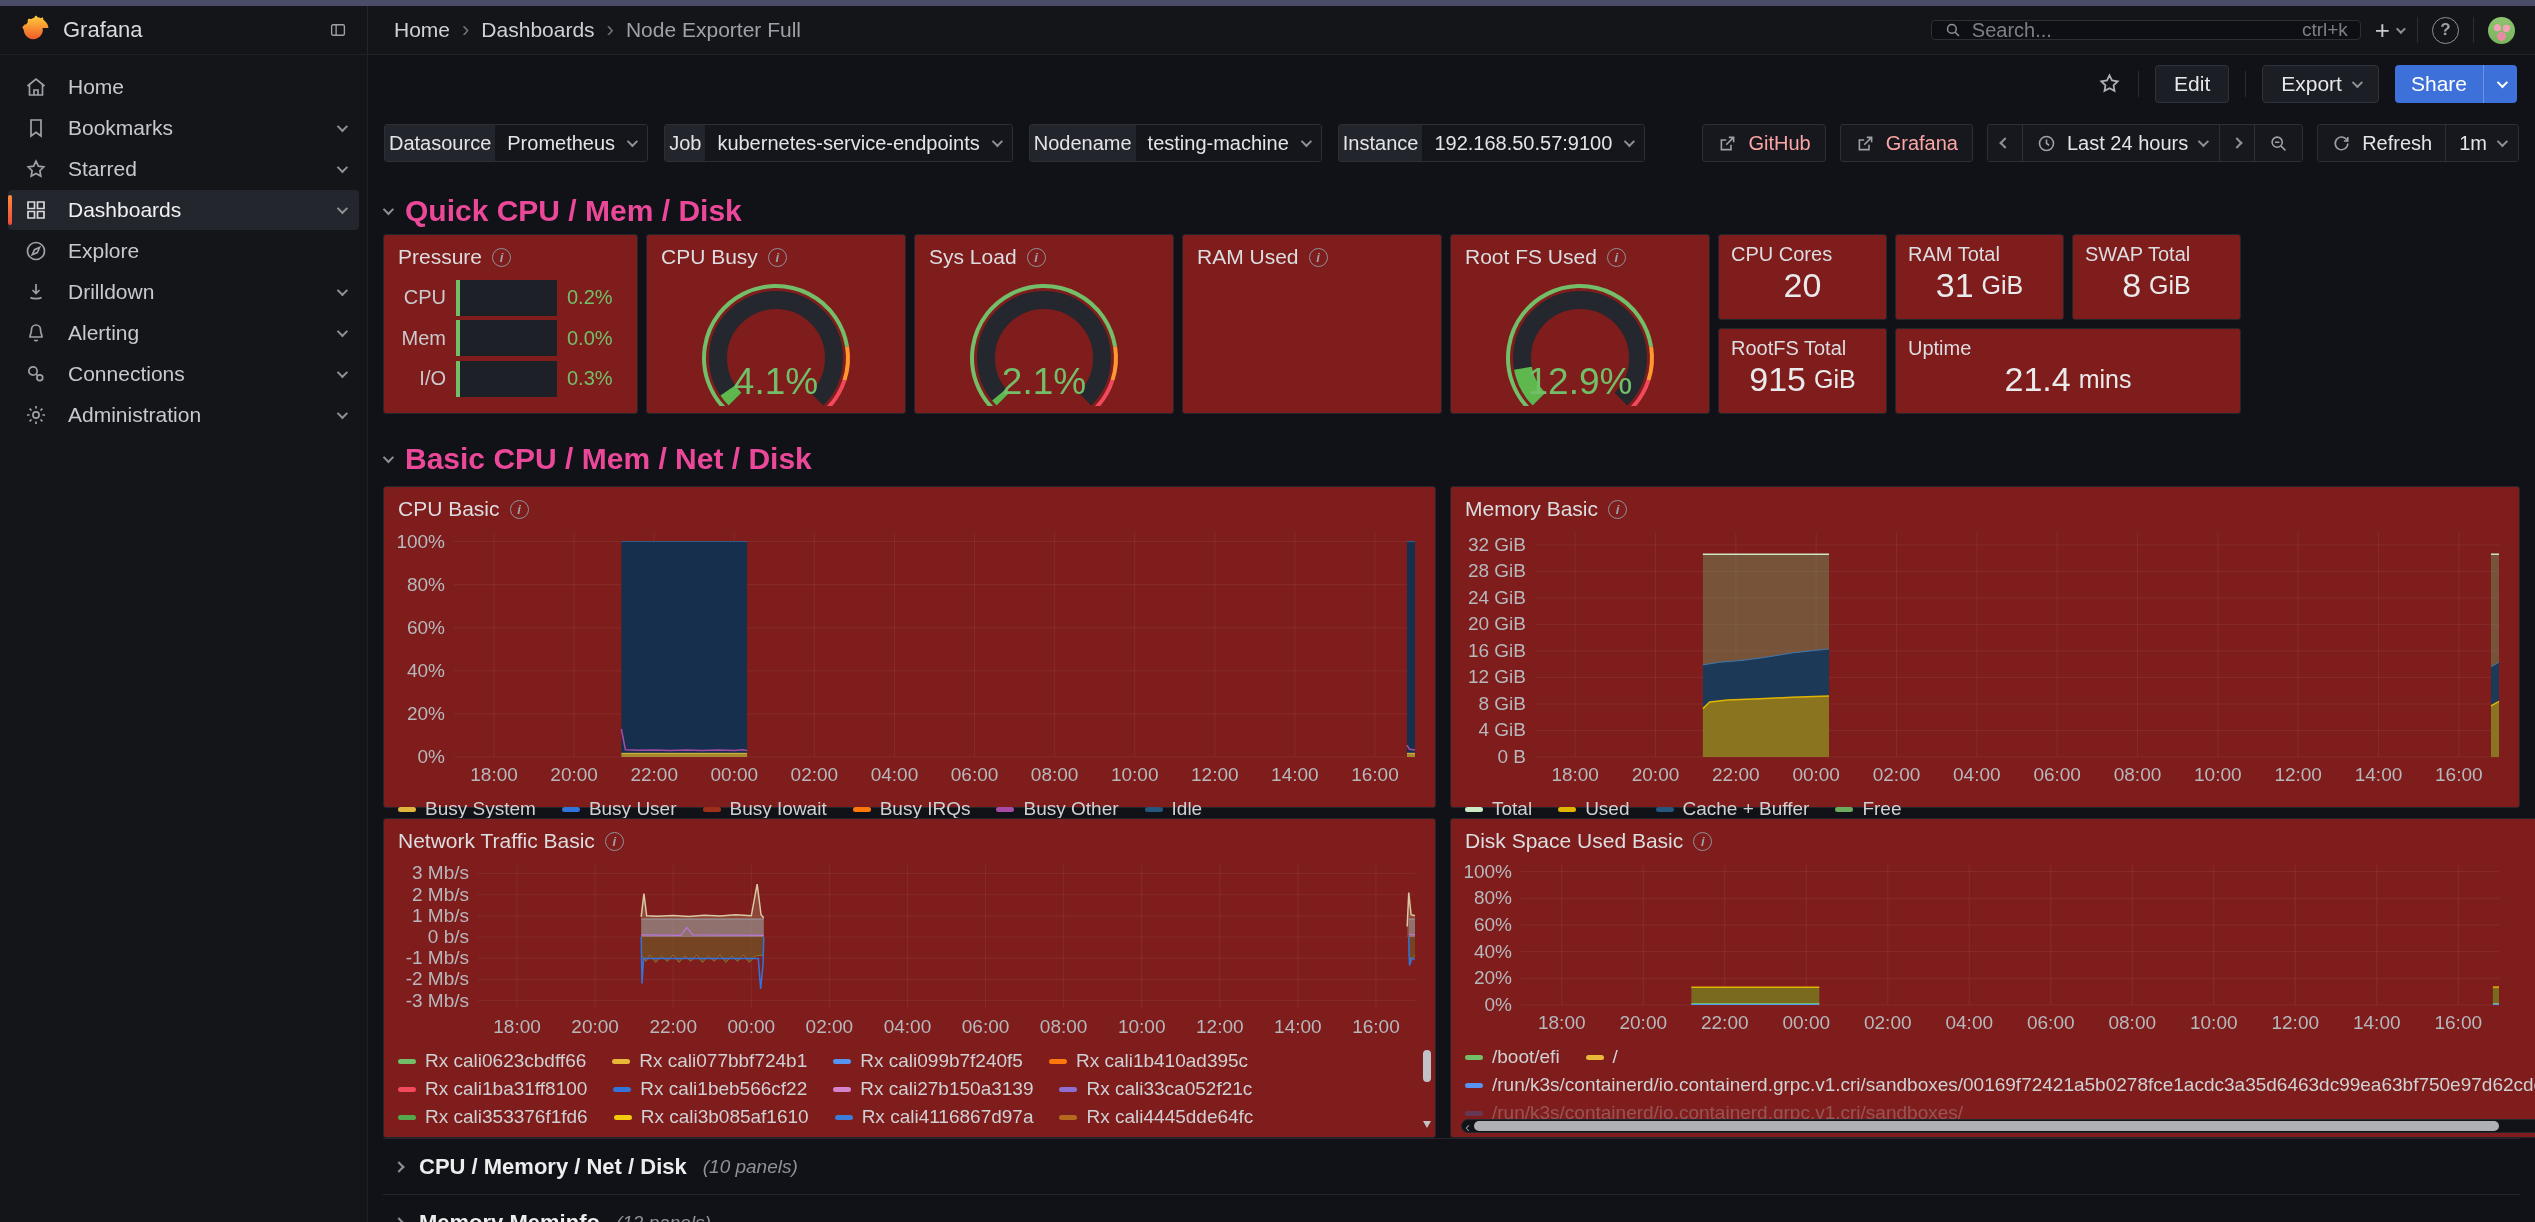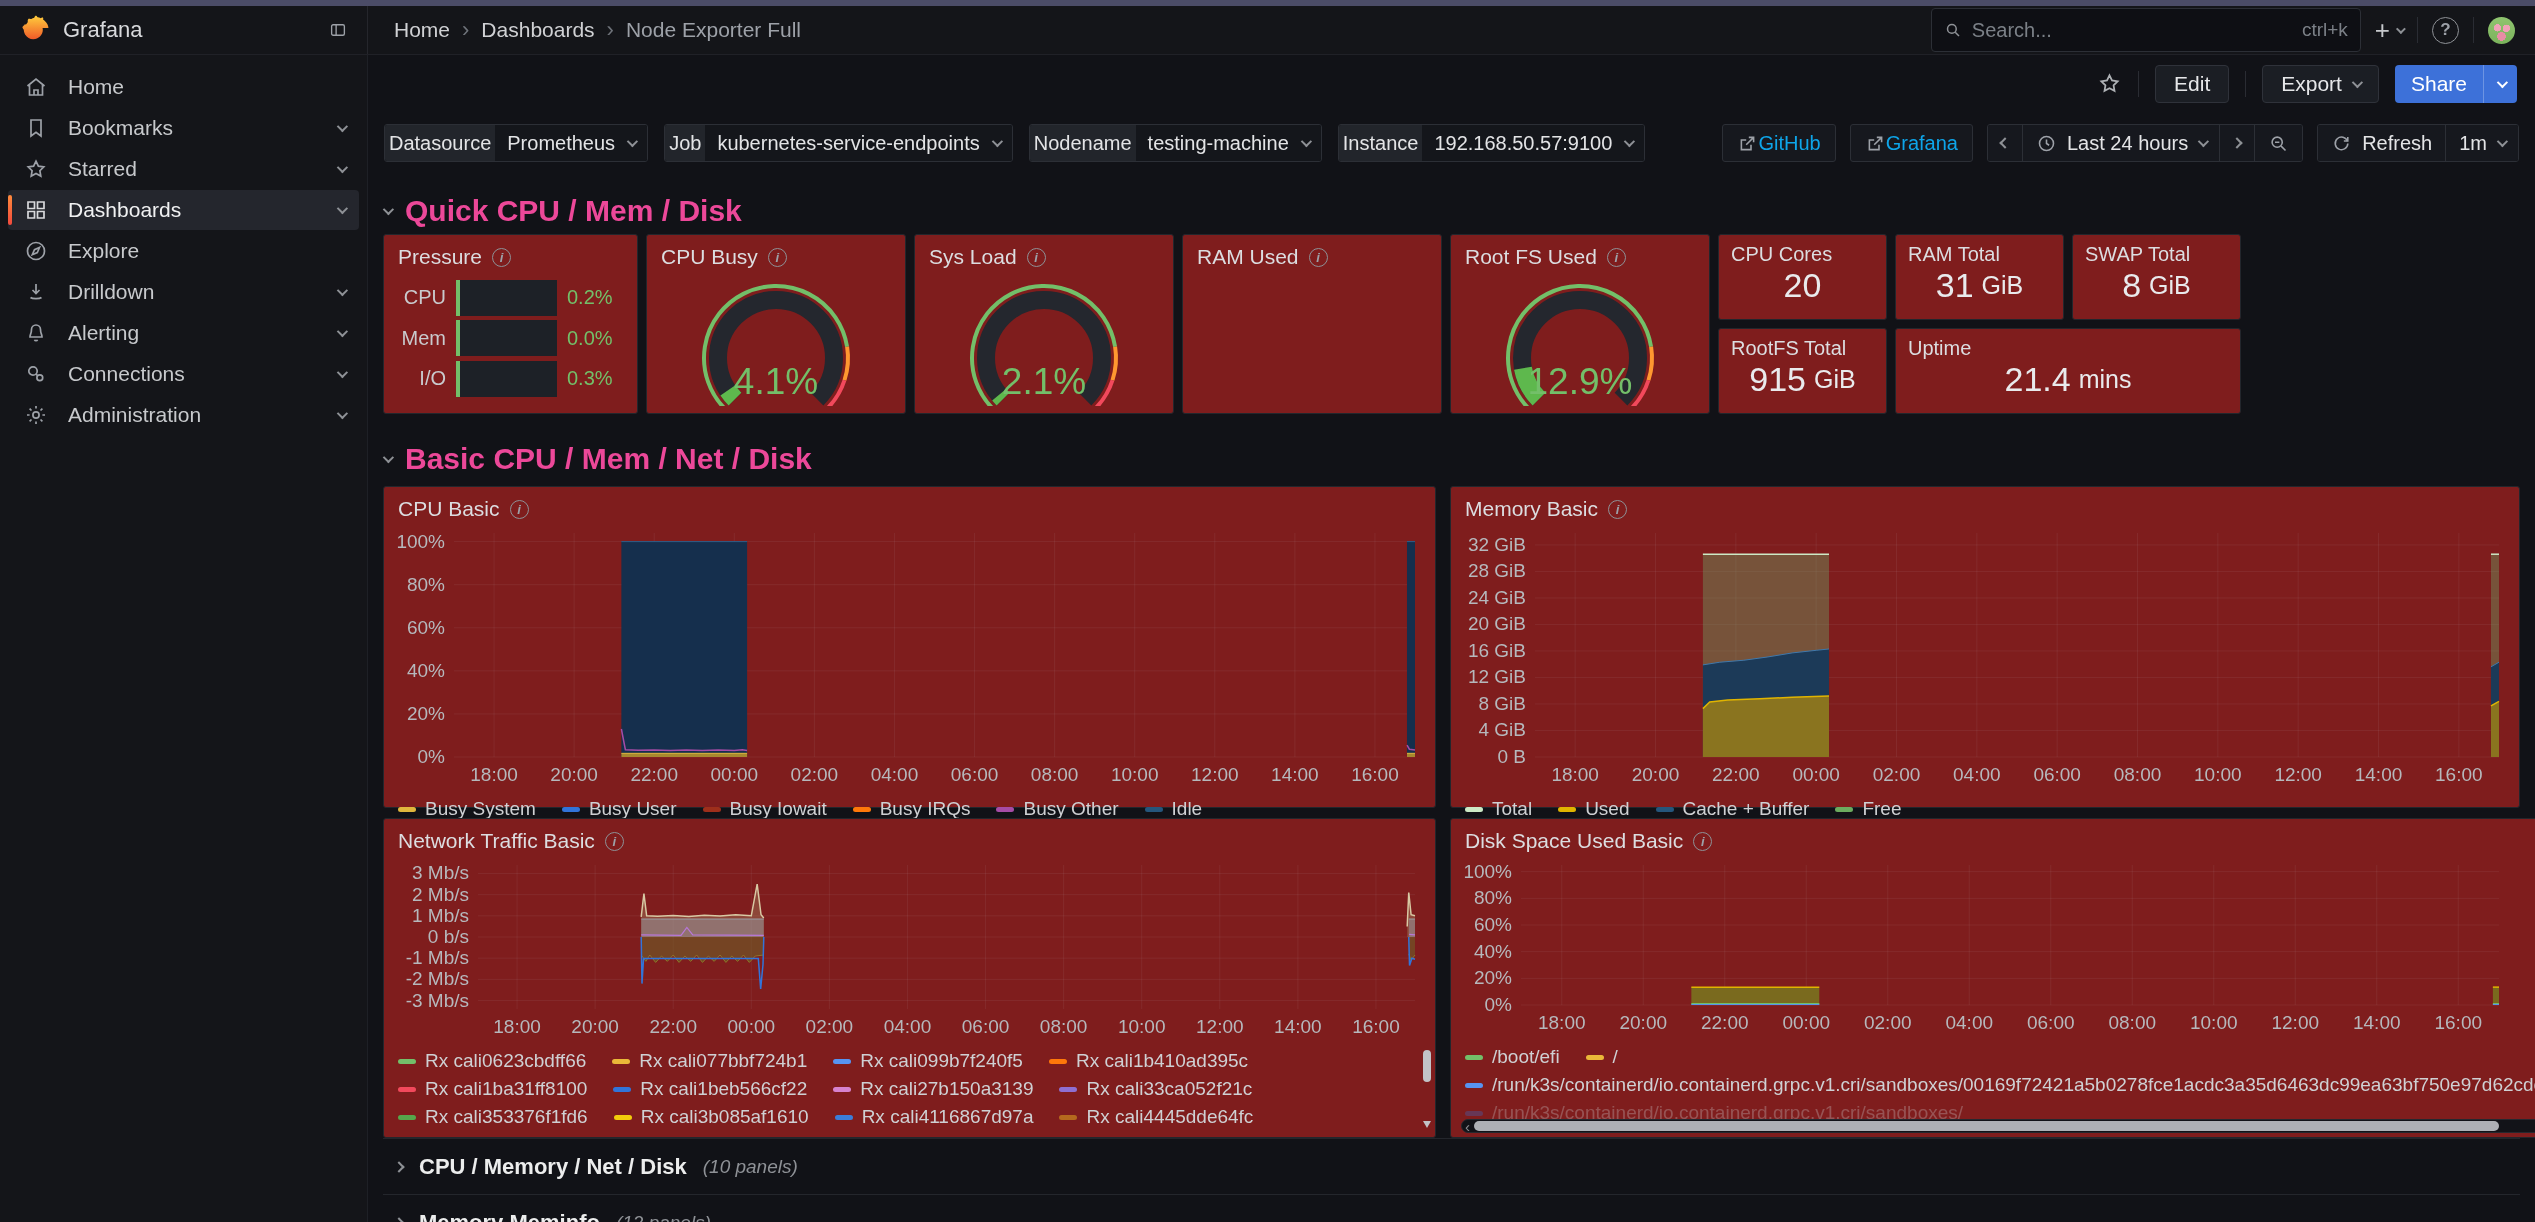--- a/index.html
+++ b/index.html
@@ -19,21 +19,21 @@
   .nav-left { width:368px; height:100%; display:flex; align-items:center; padding:0 16px 0 22px; border-right:1px solid #25262c; }
   .logo { width:27px; height:30px; display:inline-flex; }
   .brand { margin-left:14px; font-size:22px; font-weight:500; color:#d8d9dc; }
   .dock { margin-left:auto; width:22px; height:18px; color:#9da1a8; display:inline-flex; cursor:pointer; }
   .breadcrumb { display:flex; align-items:center; gap:12px; margin-left:26px; font-size:21px; }
   .crumb { color:#d0d1d4; cursor:pointer; }
   .crumb.current { color:#9da1a8; cursor:default; }
   .crumb-sep { color:#6e7279; font-size:22px; }
   .nav-right { margin-left:auto; display:flex; align-items:center; gap:14px; }
   .searchbox {
-    width:430px; height:44px; background:#0e0f14; border:1px solid #2c2f36; border-radius:4px;
+    width:430px; height:20px; background:#0e0f14; border:1px solid #2c2f36; border-radius:4px;
     display:flex; align-items:center; padding:0 12px; gap:10px; color:#7b8087; cursor:text;
   }
   .searchbox .ph { flex:1; font-size:20px; }
   .searchbox .kbd { font-size:19px; color:#7b8087; }
   .icon16 { width:18px; height:18px; display:inline-flex; color:#8e9196; }
   .icon20 { width:21px; height:21px; display:inline-flex; color:#9da1a8; }
   .plusbtn { display:flex; align-items:center; gap:6px; color:#c7c9cc; cursor:pointer; font-size:26px; }
   .vsep { width:1px; height:26px; background:#2a2c33; }
   .helpbtn { width:27px; height:27px; border:1.8px solid #8e9196; border-radius:50%; color:#9da1a8;
     display:flex; align-items:center; justify-content:center; font-size:17px; font-weight:700; cursor:pointer; }
@@ -69,22 +69,22 @@
   .sharebtn { height:38px; display:inline-flex; border-radius:4px; overflow:hidden; cursor:pointer;text-align:center; }
   .sharebtn .main { background:#3d71d9; color:#fff; display:flex; align-items:center; padding:0 16px; font-size:21px; font-weight:500; }
   .sharebtn .dd { background:#3d71d9; border-left:1px solid rgba(255,255,255,.25); width:34px;
     display:flex; align-items:center; justify-content:center; color:#fff; }
   .toolbar { height:62px; display:flex; align-items:center; padding:0 16px; gap:12px; }
   .filters { display:flex; align-items:center; gap:16px; }
   .filterbox { display:inline-flex; height:38px; border:1px solid #2c2f36; border-radius:3px; overflow:hidden; cursor:pointer; }
   .f-label { background:#22252b; display:flex; align-items:center; padding:0 4px; font-size:20px; color:#e3e4e6; }
   .f-value { background:#14161b; display:flex; align-items:center; gap:12px; padding:0 12px; font-size:20px; color:#e3e4e6; }
   .toolbar-right { margin-left:auto; display:flex; align-items:center; gap:14px; }
-  .tbtn { height:38px; display:inline-flex; align-items:center; padding:1px 14px;
-    background:#16181e; border:1px solid #2c2f36; border-radius:3px; color:#0ea5e9; font-size:20px; cursor:pointer; }
+  .tbtn { height:38px; display:inline-flex; align-items:center; gap:10px; padding:1px 14px;
+    background:#16181e; border:1px solid #2c2f36; border-radius:3px; color:#fca5a5; font-size:20px; cursor:pointer; }
   .tgroup { display:inline-flex; height:38px; border:1px solid #2c2f36; border-radius:3px; overflow:hidden; }
   .tgroup > * { border-right:1px solid #2c2f36; }
   .tgroup > *:last-child { border-right:none; }
   .tseg { display:inline-flex; align-items:center; gap:10px; padding:0 13px; background:#16181e; color:#e3e4e6; font-size:20px; cursor:pointer; }
   
   .dash { padding:0 15px; }
   .section-head { display:flex; align-items:center; gap:14px; height:34px; margin-top:20px; cursor:pointer; }
   .section-head .title { font-size:30px; font-weight:700; color:#ec4899; }
   .row { display:flex; gap:8px; }
   .row1 { height:180px; margin-top:6px; }

